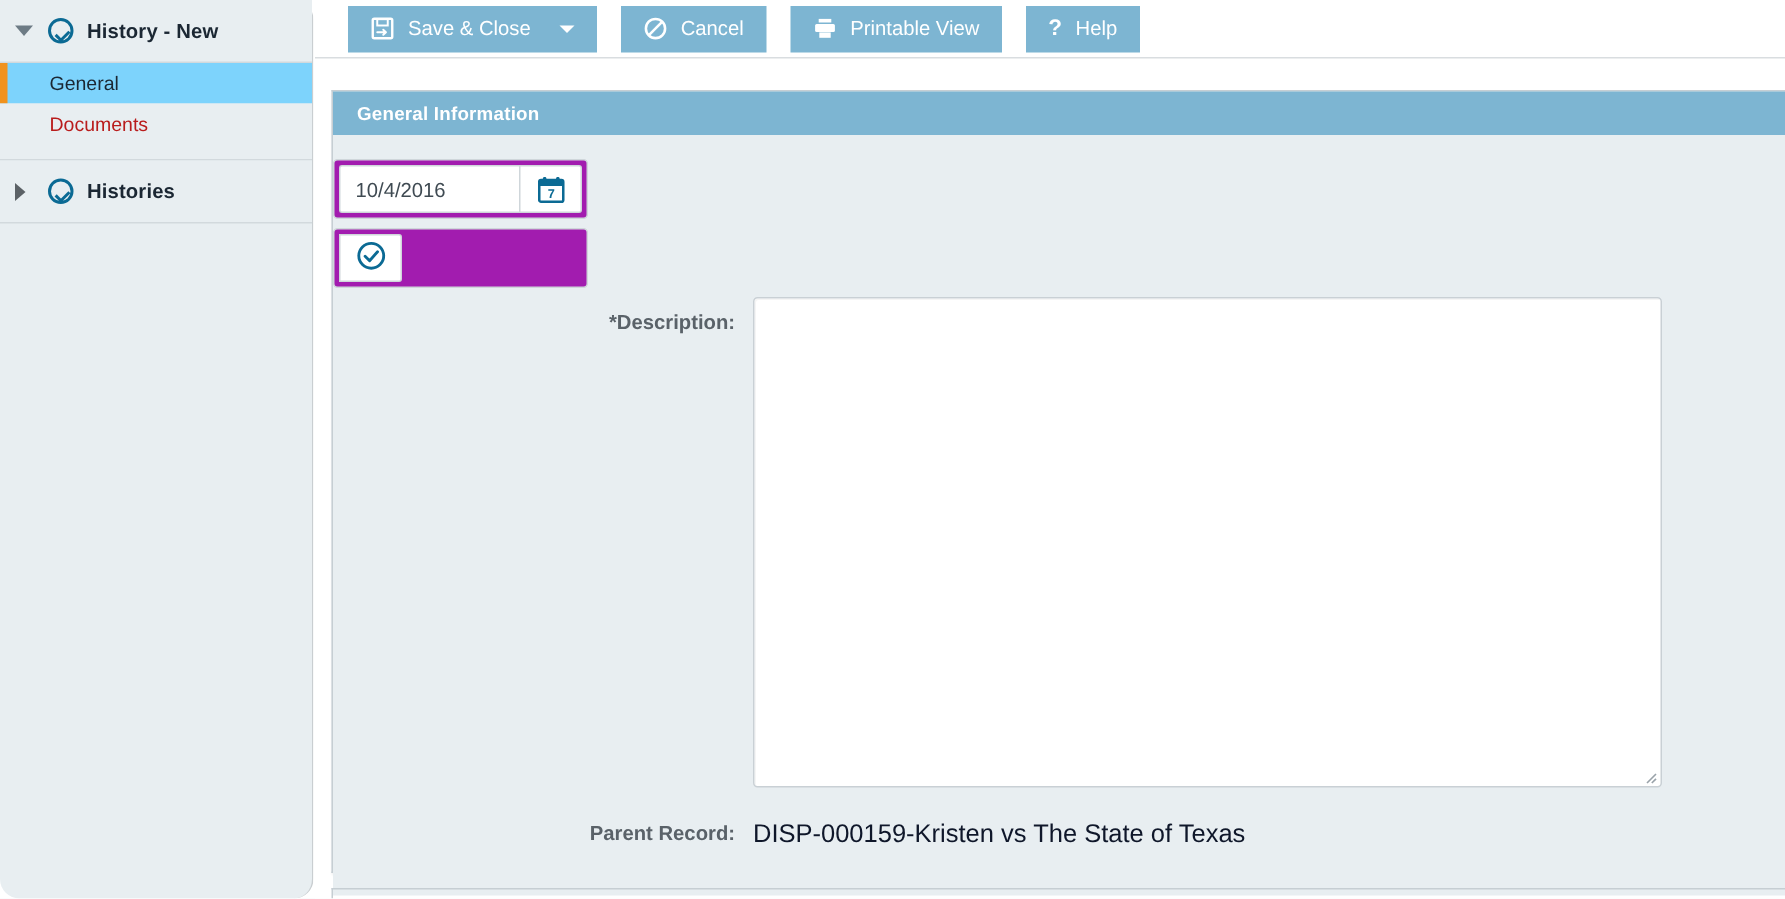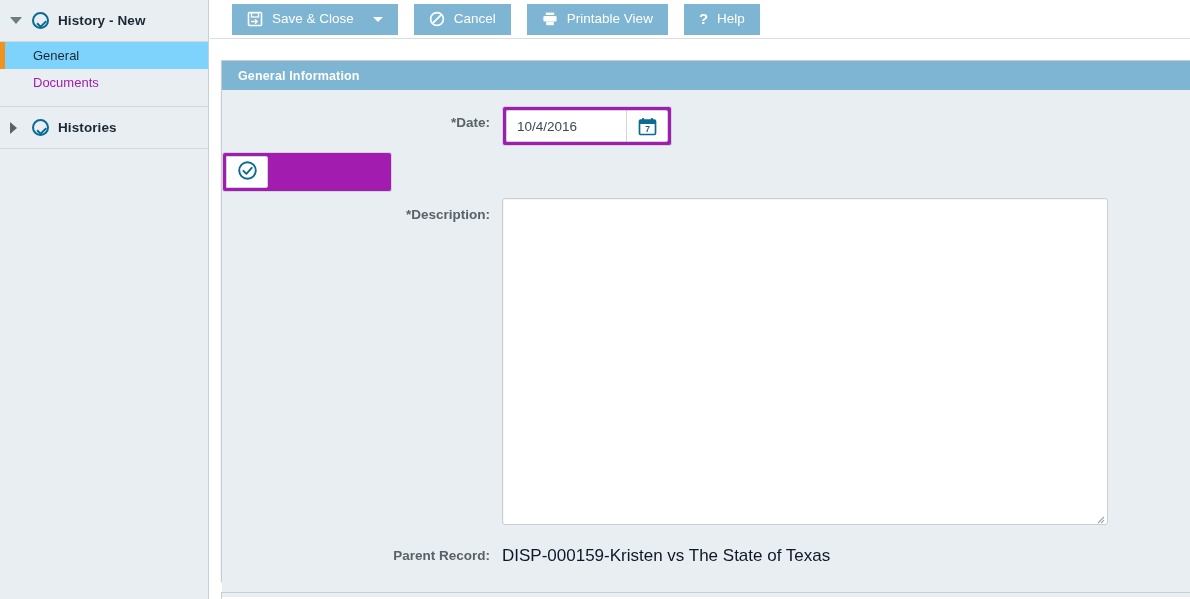--- a/index.html
+++ b/index.html
@@ -20,20 +20,21 @@
   }
 
   
   #sidebar {
     position: absolute;
     left: 0; top: 0;
     width: 209px;
     height: 599px;
     background: #e8eef1;
     border-right: 1px solid #c9ced1;
+    border-radius: 13px;
   }
 
   .nav-group-header {
     position: relative;
     height: 42px;
     display: flex;
     align-items: center;
     padding-left: 10px;
     border-bottom: 1px solid #d2d9dd;
     background: #e8eef1;
@@ -80,21 +81,21 @@
     letter-spacing: .1px;
   }
 
   .nav-item {
     position: relative;
     height: 27px;
     display: flex;
     align-items: center;
     padding-left: 33px;
     font-size: 13px;
-    color: #a21caf;
+    color: #b91c1c;
     background: #e8eef1;
   }
   .nav-item.active {
     background: #7dd3fc;
     color: #1b2733;
   }
   .nav-item.active::before {
     content: "";
     position: absolute;
     left: 0; top: 0;
@@ -363,21 +364,20 @@
   <div id="toolbar-divider"></div>
 
   <div id="main">
     <div id="panel">
 
       <div id="panel-header">General Information</div>
 
       <div id="panel-body">
 
         <div class="form-row" style="margin-top:16px;">
-          <div class="form-label">*Date:</div>
           <div class="field-group">
             <input class="field-input" type="text" value="10/4/2016" style="">
             <button class="field-btn">
               <span class="cal-icon">
                 <svg width="19" height="19" viewBox="0 0 19 19" aria-hidden="true">
                   <rect x="1.5" y="3" width="16" height="14.5" rx="1.2" fill="none" stroke="#0b6a94" stroke-width="1.7"></rect>
                   <rect x="1.5" y="3" width="16" height="4" fill="#0b6a94"></rect>
                   <rect x="4" y="1" width="2.2" height="3.4" rx=".8" fill="#0b6a94"></rect>
                   <rect x="12.8" y="1" width="2.2" height="3.4" rx=".8" fill="#0b6a94"></rect>
                   <text x="9.5" y="15.2" font-family="Liberation Sans, sans-serif" font-size="8.5" font-weight="bold" fill="#0b6a94" text-anchor="middle">7</text>

